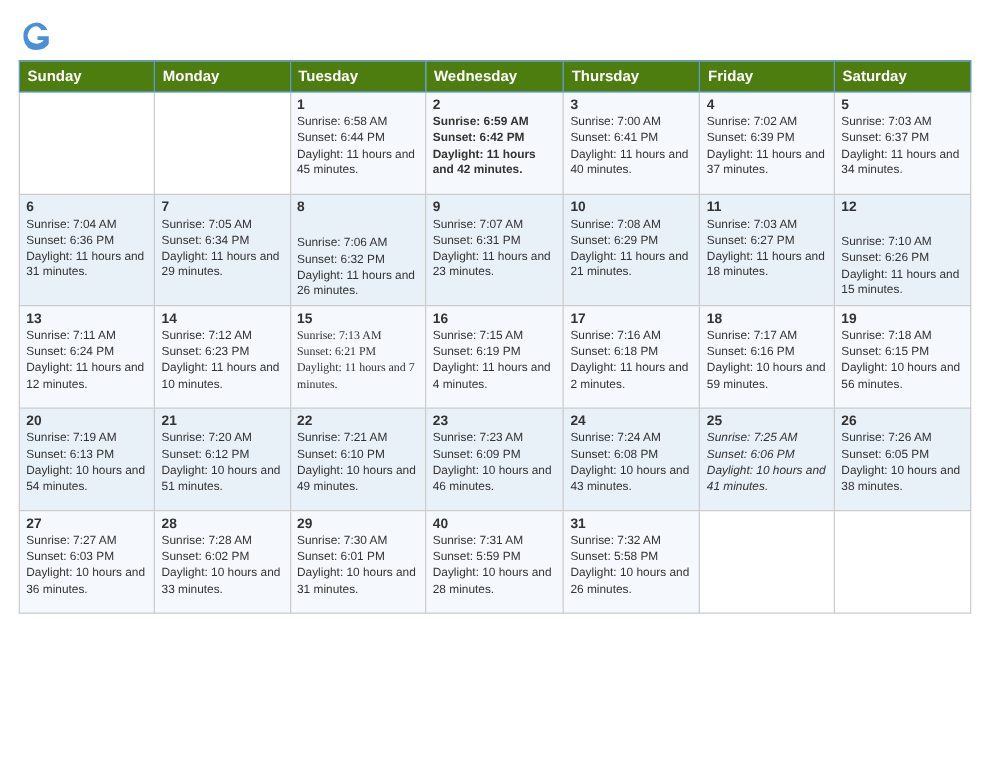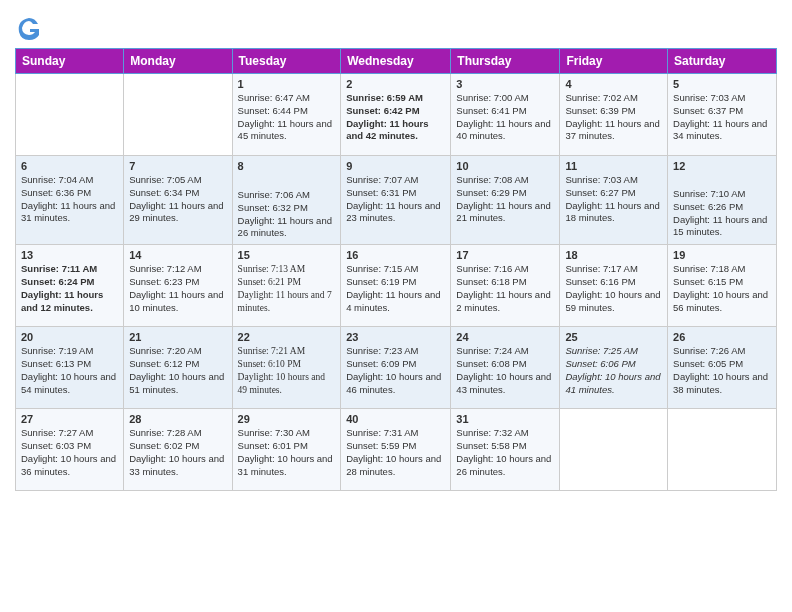--- a/index.html
+++ b/index.html
@@ -58,21 +58,21 @@
       font-size: 14px;
       color: #555;
       margin-top: 2px;
     }
     .calendar {
       width: 100%;
       border-collapse: collapse;
       margin-top: 6px;
     }
     .calendar th {
-      background-color: #a21caf;
+      background-color: #4d7c0f;
       color: #fff;
       text-align: left;
       padding: 5px 6px;
       font-size: 12px;
       font-weight: bold;
       border: 1px solid #5a9ad9;
     }
     .calendar td {
       vertical-align: top;
       border: 1px solid #ccc;
@@ -136,21 +136,21 @@
           <th>Friday</th>
           <th>Saturday</th>
         </tr>
     </thead>
     <tbody id="calendar-body">
         <tr>
           <td class="empty-cell"></td>
           <td class="empty-cell"></td>
           <td>
             <span class="day-number">1</span>
-            <div class="day-info" style="white-space: pre-line;">Sunrise: 6:47 AM
+            <div class="day-info" style="white-space: pre-line;">Sunrise: 6:58 AM
 Sunset: 6:44 PM
 Daylight: 11 hours and 45 minutes.</div>
           </td>
           <td>
             <span class="day-number">2</span>
             <div class="day-info" style="white-space: pre-line; font-weight: bold;">Sunrise: 6:59 AM
 Sunset: 6:42 PM
 Daylight: 11 hours and 42 minutes.</div>
           </td>
           <td>
@@ -212,21 +212,21 @@
           <td>
             <span class="day-number">12</span>
             <div class="day-info" style="white-space: pre-line; margin-top: 16px;">Sunrise: 7:10 AM
 Sunset: 6:26 PM
 Daylight: 11 hours and 15 minutes.</div>
           </td>
         </tr>
         <tr>
           <td>
             <span class="day-number">13</span>
-            <div class="day-info" style="white-space: pre-line; font-weight: bold;">Sunrise: 7:11 AM
+            <div class="day-info" style="white-space: pre-line;">Sunrise: 7:11 AM
 Sunset: 6:24 PM
 Daylight: 11 hours and 12 minutes.</div>
           </td>
           <td>
             <span class="day-number">14</span>
             <div class="day-info" style="white-space: pre-line;">Sunrise: 7:12 AM
 Sunset: 6:23 PM
 Daylight: 11 hours and 10 minutes.</div>
           </td>
           <td>
@@ -268,21 +268,21 @@
 Daylight: 10 hours and 54 minutes.</div>
           </td>
           <td>
             <span class="day-number">21</span>
             <div class="day-info" style="white-space: pre-line;">Sunrise: 7:20 AM
 Sunset: 6:12 PM
 Daylight: 10 hours and 51 minutes.</div>
           </td>
           <td>
             <span class="day-number">22</span>
-            <div class="day-info" style="white-space: pre-line; font-family: Liberation Serif, serif;">Sunrise: 7:21 AM
+            <div class="day-info" style="white-space: pre-line;">Sunrise: 7:21 AM
 Sunset: 6:10 PM
 Daylight: 10 hours and 49 minutes.</div>
           </td>
           <td>
             <span class="day-number">23</span>
             <div class="day-info" style="white-space: pre-line;">Sunrise: 7:23 AM
 Sunset: 6:09 PM
 Daylight: 10 hours and 46 minutes.</div>
           </td>
           <td>

